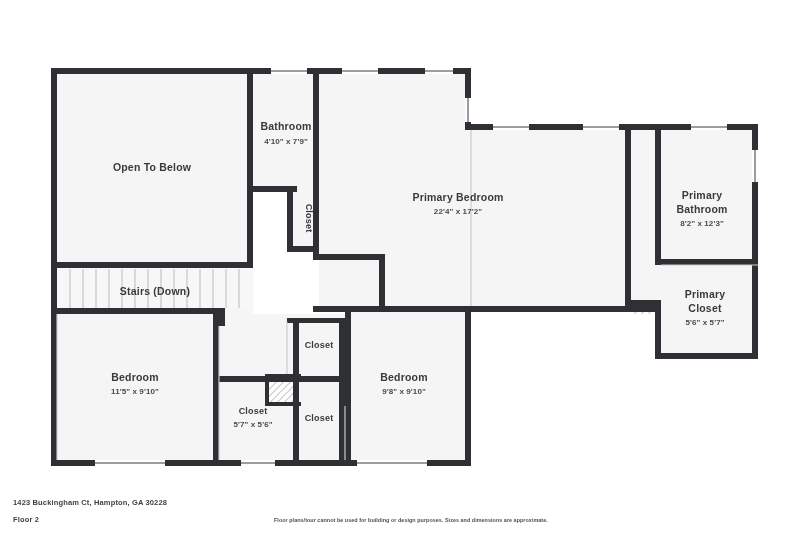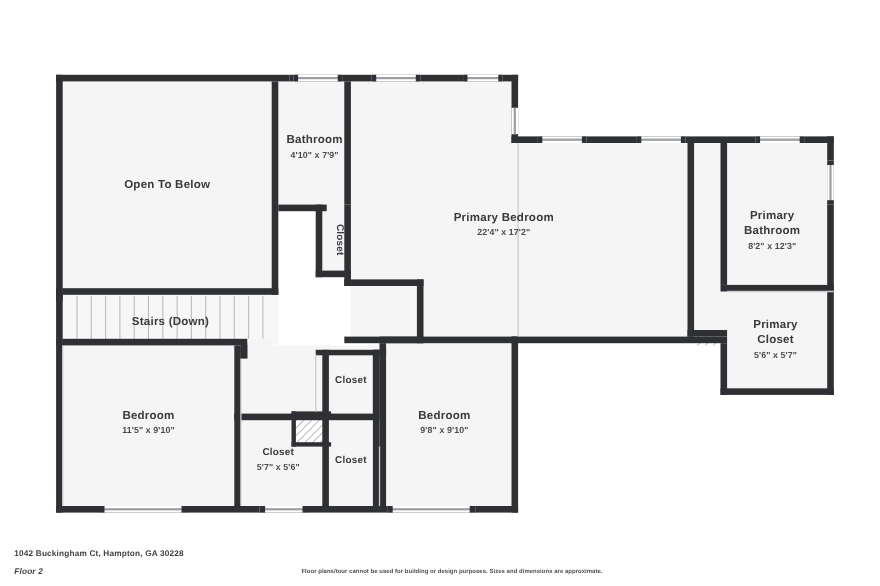--- a/index.html
+++ b/index.html
@@ -57,21 +57,20 @@
   }
   .footer-floor {
     position: absolute;
     left: 13px;
     top: 515px;
     font-size: 7.5px;
     font-weight: bold;
     color: #3f3f41;
     letter-spacing: 0.15px;
     white-space: nowrap;
-    font-style: italic;
   }
   .footer-disclaimer {
     position: absolute;
     left: 274px;
     top: 517px;
     font-size: 5.4px;
     font-weight: bold;
     color: #4f4f51;
     letter-spacing: 0.05px;
     white-space: nowrap;
@@ -335,17 +334,17 @@
 
       <text class="room-name small" x="253" y="414">Closet</text>
       <text class="room-dims" x="253" y="427">5'7" x 5'6"</text>
 
       <text class="room-name small" x="319" y="421">Closet</text>
 
     </g>
 
   </svg>
 
-  <div class="footer-address">1042 Buckingham Ct, Hampton, GA 30228</div>
+  <div class="footer-address">1423 Buckingham Ct, Hampton, GA 30228</div>
   <div class="footer-floor">Floor 2</div>
   <div class="footer-disclaimer">Floor plans/tour cannot be used for building or design purposes. Sizes and dimensions are approximate.</div>
 
 </div>
 
 </body></html>

